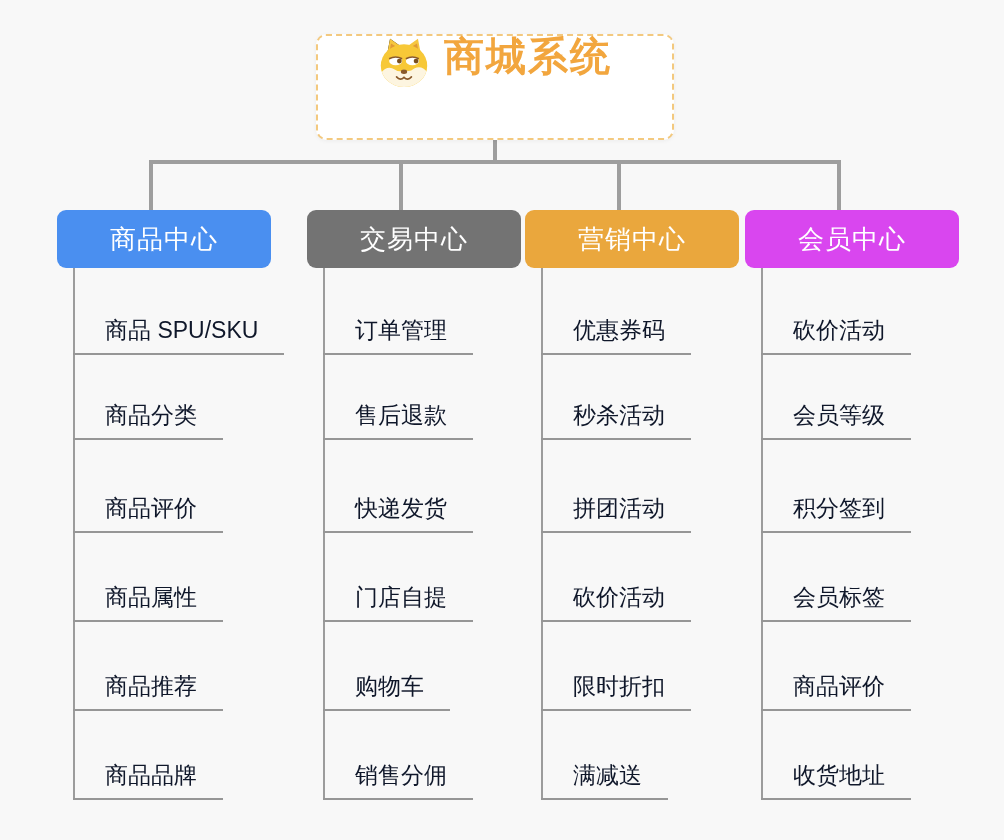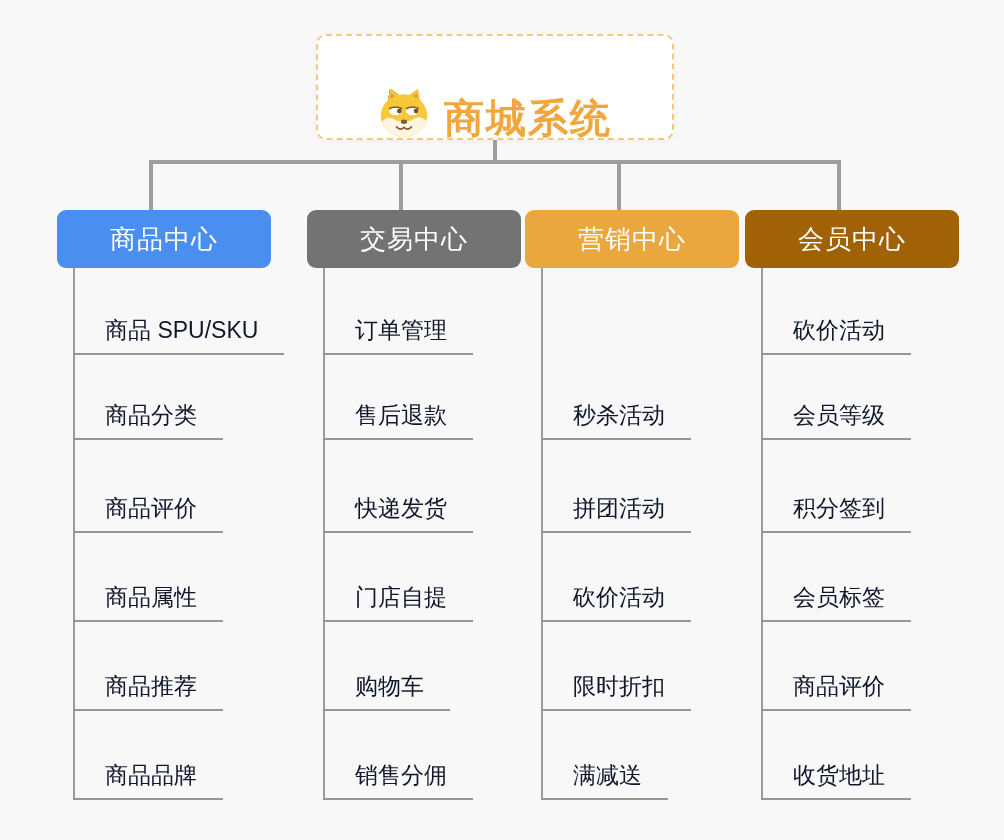--- a/index.html
+++ b/index.html
@@ -32,21 +32,21 @@
   .root-node {
     position: absolute;
     left: 316px; top: 34px;
     width: 358px; height: 106px;
     box-sizing: border-box;
     background: #ffffff;
     border: 2px dashed #f3c97f;
     border-radius: 10px;
     box-shadow: 0 1px 4px rgba(0,0,0,0.05);
     display: flex;
-    align-items: flex-end;
+    align-items: flex-start;
     justify-content: center;
     gap: 14px;
     cursor: pointer;
   }
   .root-title {
     font-size: 40px;
     font-weight: 600;
     letter-spacing: 2px;
     color: #f2a63e;
     line-height: 1;
@@ -181,29 +181,30 @@
     <div class="leaf r3">门店自提</div>
     <div class="leaf r4">购物车</div>
     <div class="leaf r5">销售分佣</div>
   </div>
 
   <div class="column col-2">
     <div class="branch-box" style="background: rgb(234, 167, 61);">
       <span class="branch-label">营销中心</span>
     </div>
     <div class="spine"></div>
+    <div class="leaf r0">优惠券码</div>
     <div class="leaf r1">秒杀活动</div>
     <div class="leaf r2">拼团活动</div>
     <div class="leaf r3">砍价活动</div>
     <div class="leaf r4">限时折扣</div>
     <div class="leaf r5">满减送</div>
   </div>
 
   <div class="column col-3">
-    <div class="branch-box" style="background: #a16207;">
+    <div class="branch-box" style="background: #d946ef;">
       <span class="branch-label">会员中心</span>
     </div>
     <div class="spine"></div>
     <div class="leaf r0">砍价活动</div>
     <div class="leaf r1">会员等级</div>
     <div class="leaf r2">积分签到</div>
     <div class="leaf r3">会员标签</div>
     <div class="leaf r4">商品评价</div>
     <div class="leaf r5">收货地址</div>
   </div>

